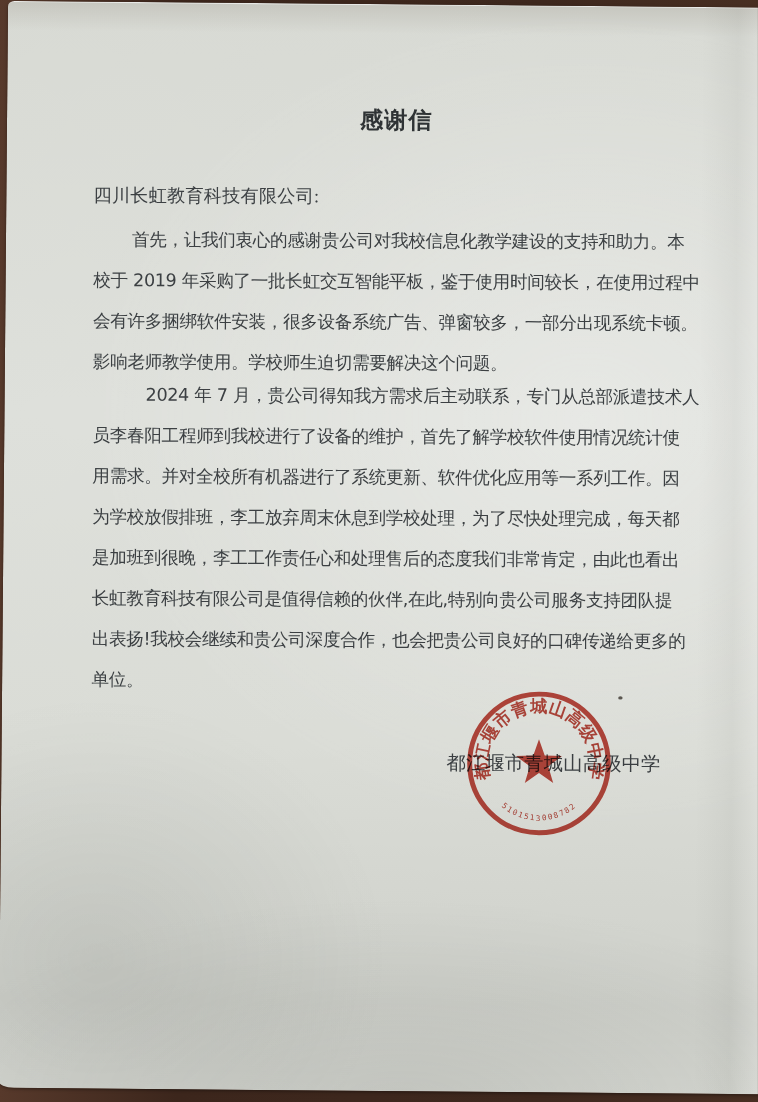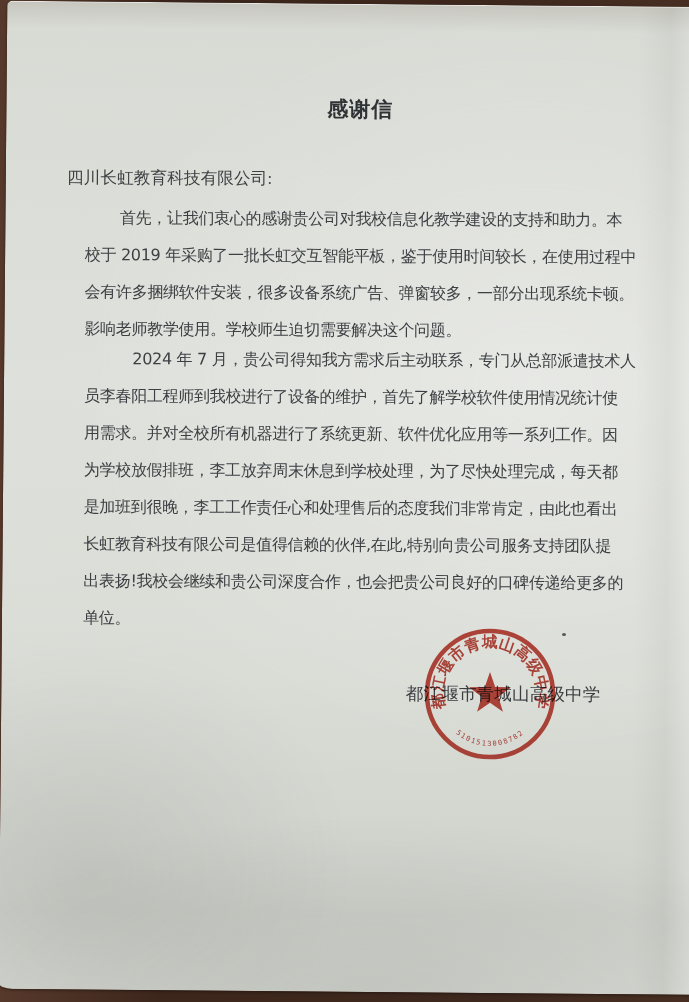--- a/index.html
+++ b/index.html
@@ -36,21 +36,21 @@
   }
 
   .letter{position:absolute;left:0;top:0;width:689px;height:1002px;
     color:#3c4043;transform:rotate(0.25deg);transform-origin:85px 200px;}
   .title{
     position:absolute;left:85px;top:94px;width:550px;margin:0;
     text-align:center;font-size:21px;font-weight:bold;color:#2f3335;
     letter-spacing:1px;
   }
   .salutation{
-    position:absolute;left:67px;top:167px;font-size:16.5px;letter-spacing:0.2px;font-family:Liberation Serif, serif;
+    position:absolute;left:85px;top:167px;font-size:16.5px;letter-spacing:0.2px;font-family:Liberation Serif, serif;
   }
   .para{position:absolute;left:85px;width:552px;font-size:16px;letter-spacing:-0.3px;}
   .para .line{height:37px;line-height:37px;white-space:nowrap;}
   .para1{top:199px;}
   .para2{top:340px;}
   .indent-1{text-indent:35px;}
   .indent-2{text-indent:48px;}
   .signature{
     position:absolute;left:408px;top:680px;font-size:17.5px;letter-spacing:0.2px;color:#3a3e41;
   }

